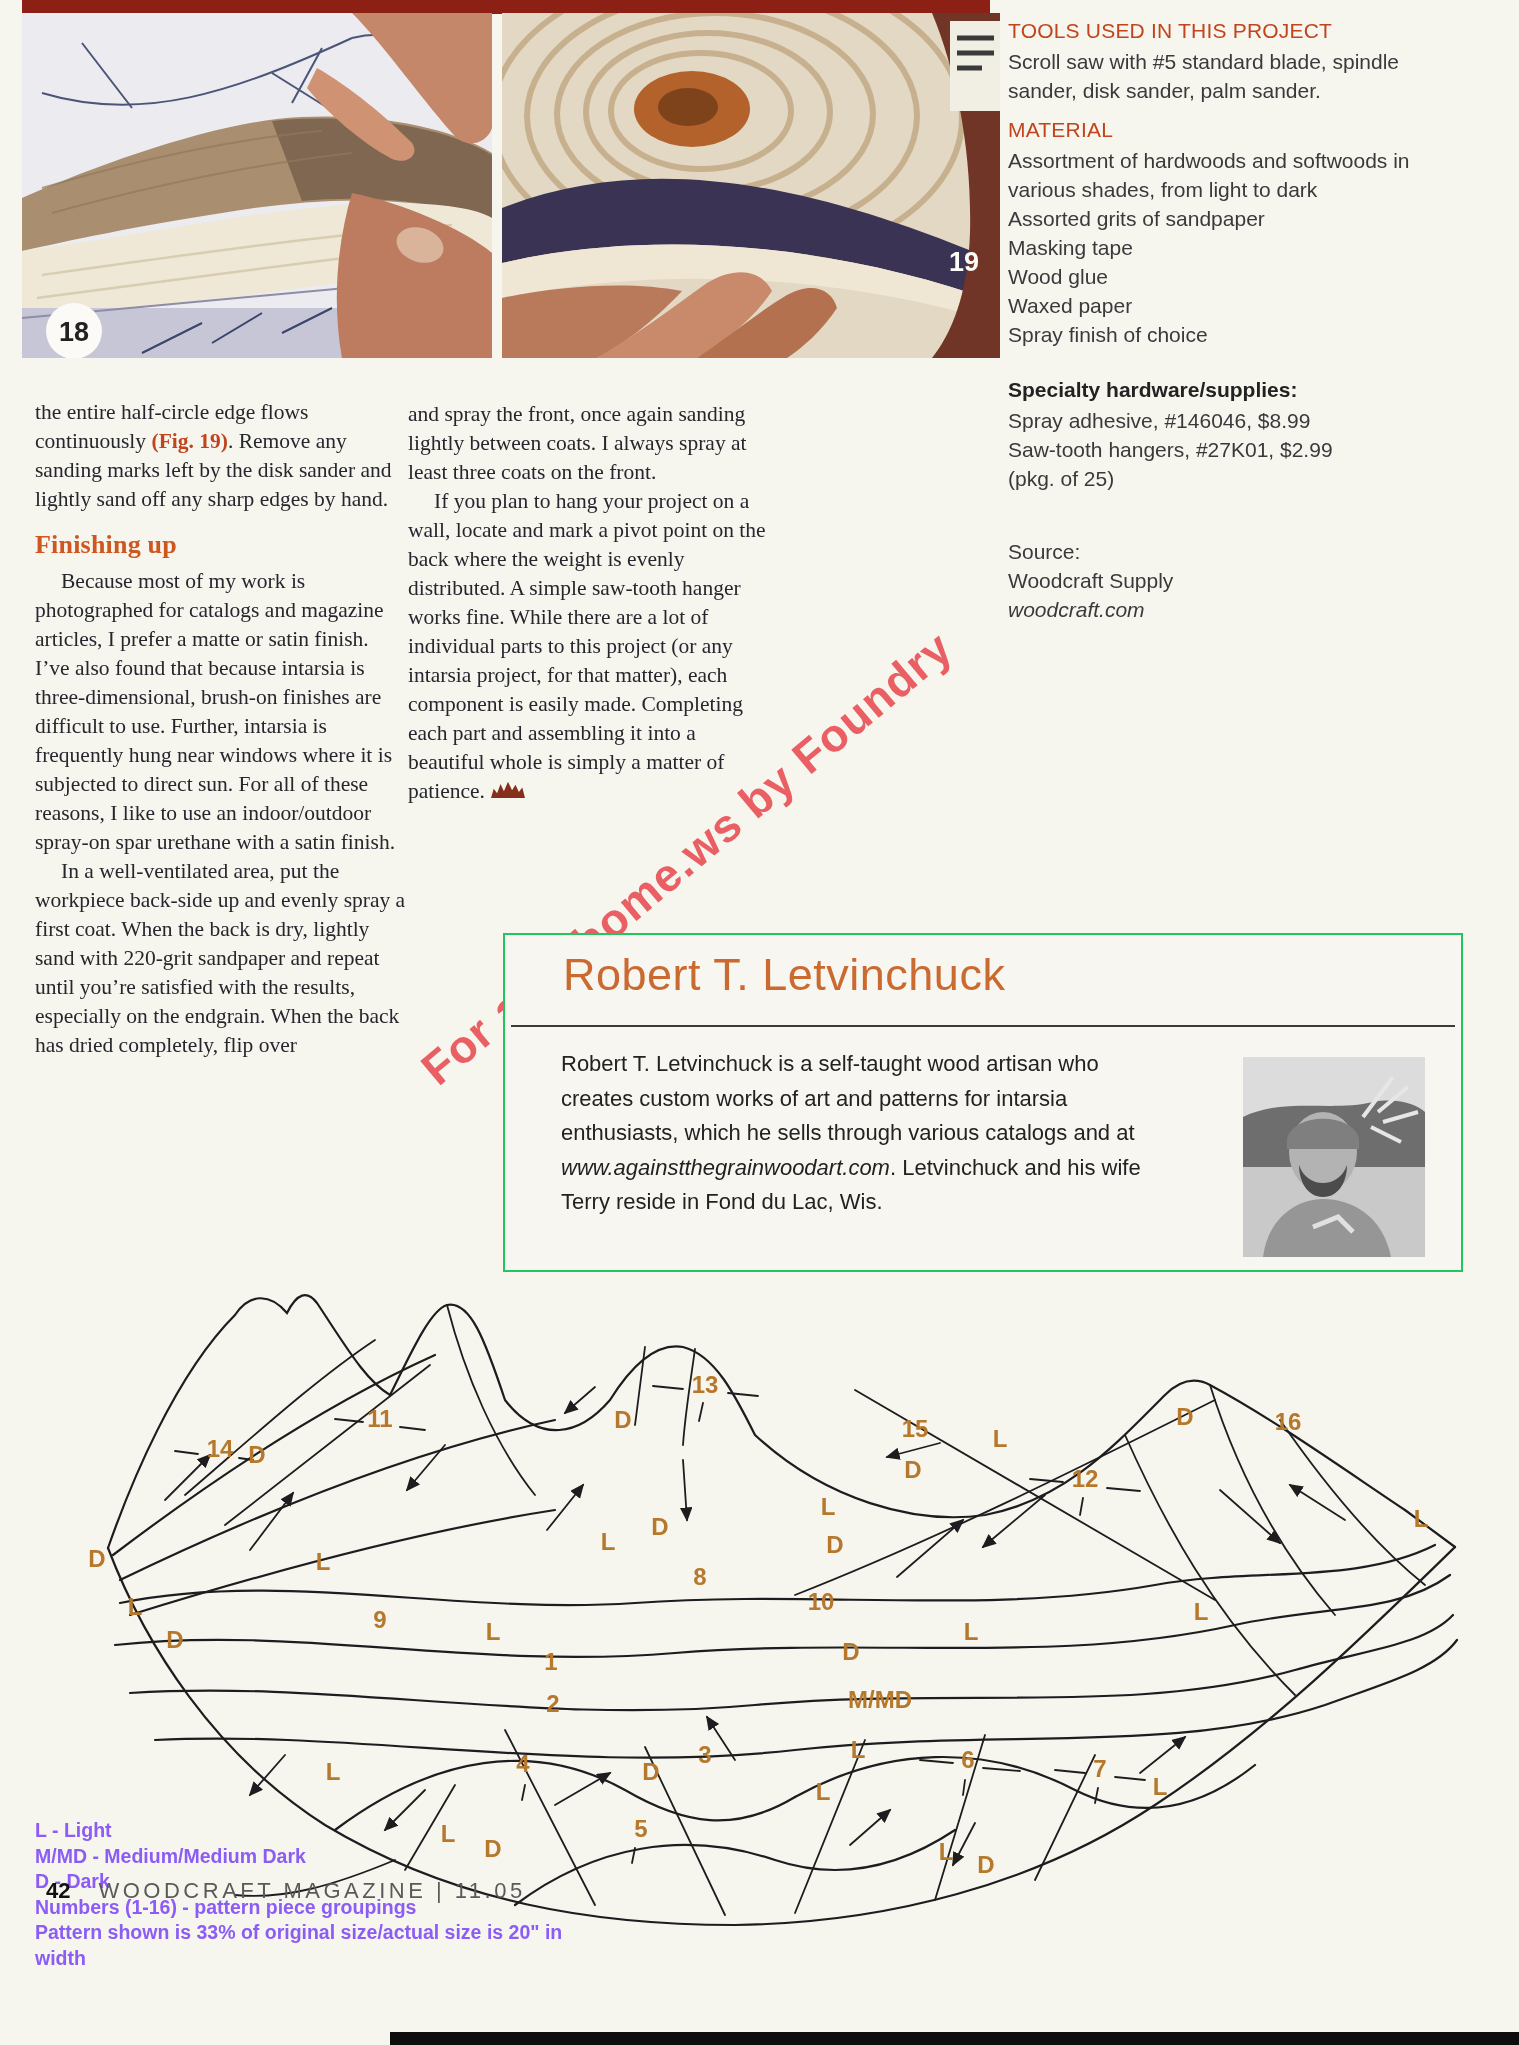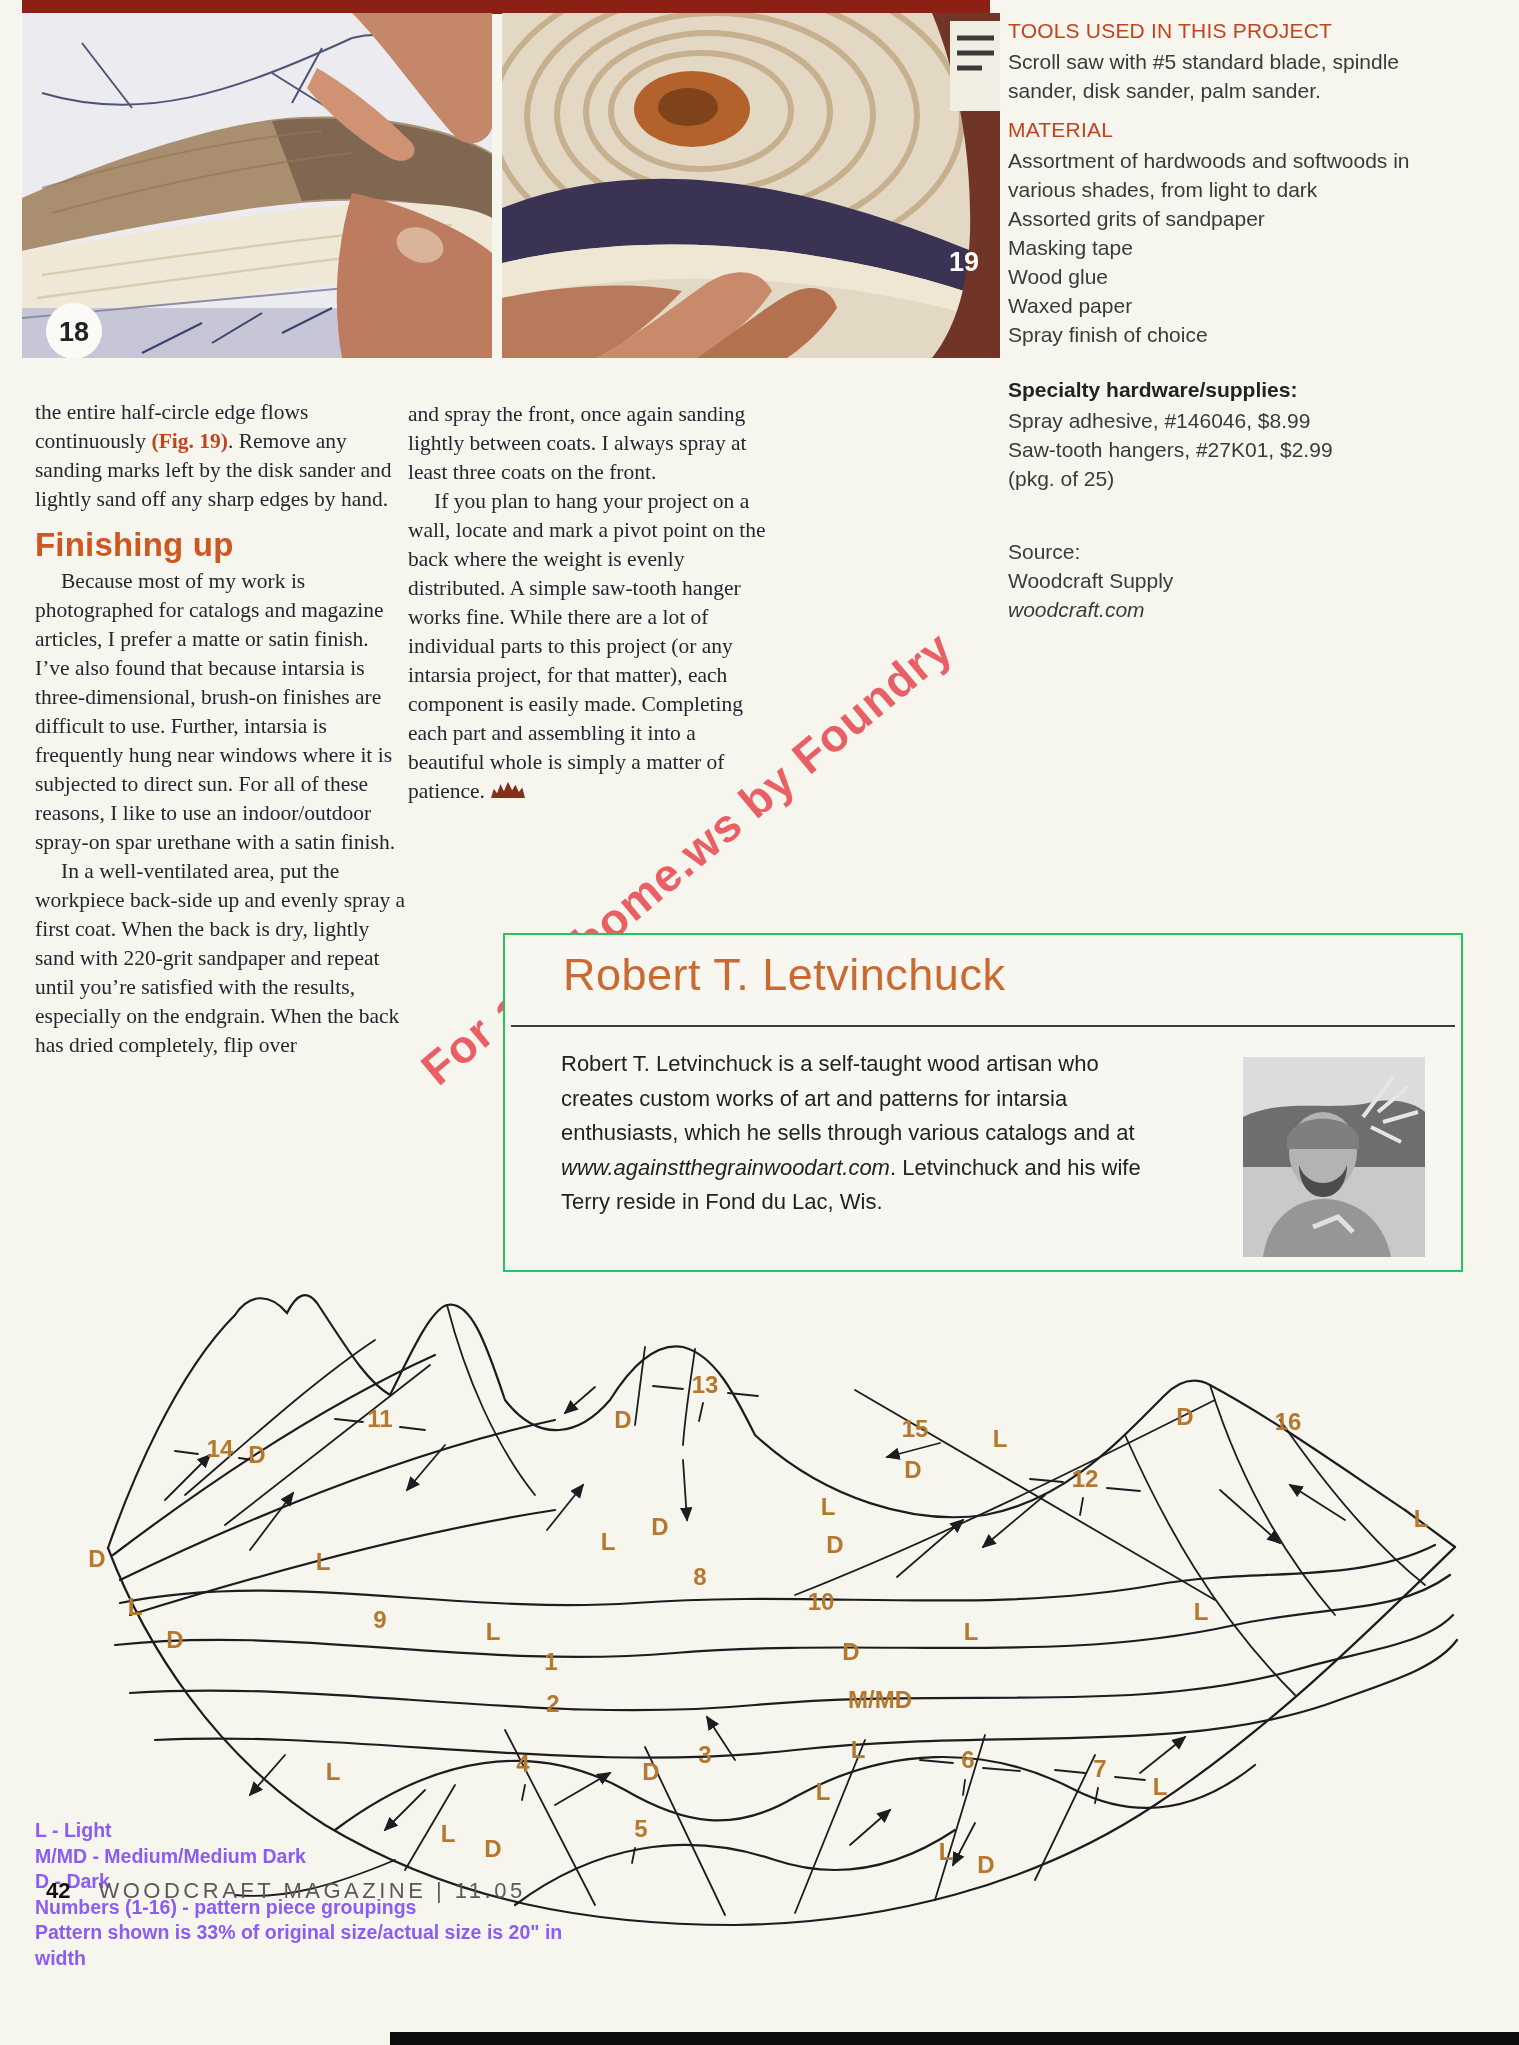--- a/index.html
+++ b/index.html
@@ -20,21 +20,21 @@
   .italic{font-style:italic;}
 
   
   .serif{font-family:"Liberation Serif",serif;font-size:21.5px;line-height:29px;color:#26262e;
          text-align:left;}
   .col1{left:35px;top:398px;width:372px;}
   .col2{left:408px;top:400px;width:362px;}
   .para{margin:0 0 0 0;}
   .indent{text-indent:26px;}
   .figref{color:#c2441d;font-weight:bold;}
-  .headline{color:#d0561f;font-weight:bold;font-size:33px;font-family:Liberation Sans, sans-serif;
+  .headline{color:#d0561f;font-weight:bold;font-size:26px;font-family:Liberation Serif, serif;
             margin:16px 0 8px 0;letter-spacing:.2px;}
   .endmark{display:inline-block;width:34px;height:17px;background:#86301c;vertical-align:baseline;
            margin-left:6px;
            clip-path:polygon(0% 100%,8% 45%,18% 72%,28% 18%,38% 60%,50% 4%,62% 55%,72% 22%,82% 65%,92% 38%,100% 100%);}
 
   
   .bio-box{left:503px;top:933px;width:956px;height:335px;border:2px solid #22c55e;background:#f7f6f0;}
   .bio-title{position:absolute;left:58px;top:14px;font-size:45px;color:#ca6a30;letter-spacing:.5px;}
   .bio-rule{position:absolute;left:6px;right:6px;top:90px;height:2px;background:#3c3c3c;}
   .bio-text{position:absolute;left:56px;top:112px;width:612px;font-size:22px;line-height:34.5px;color:#222;}

